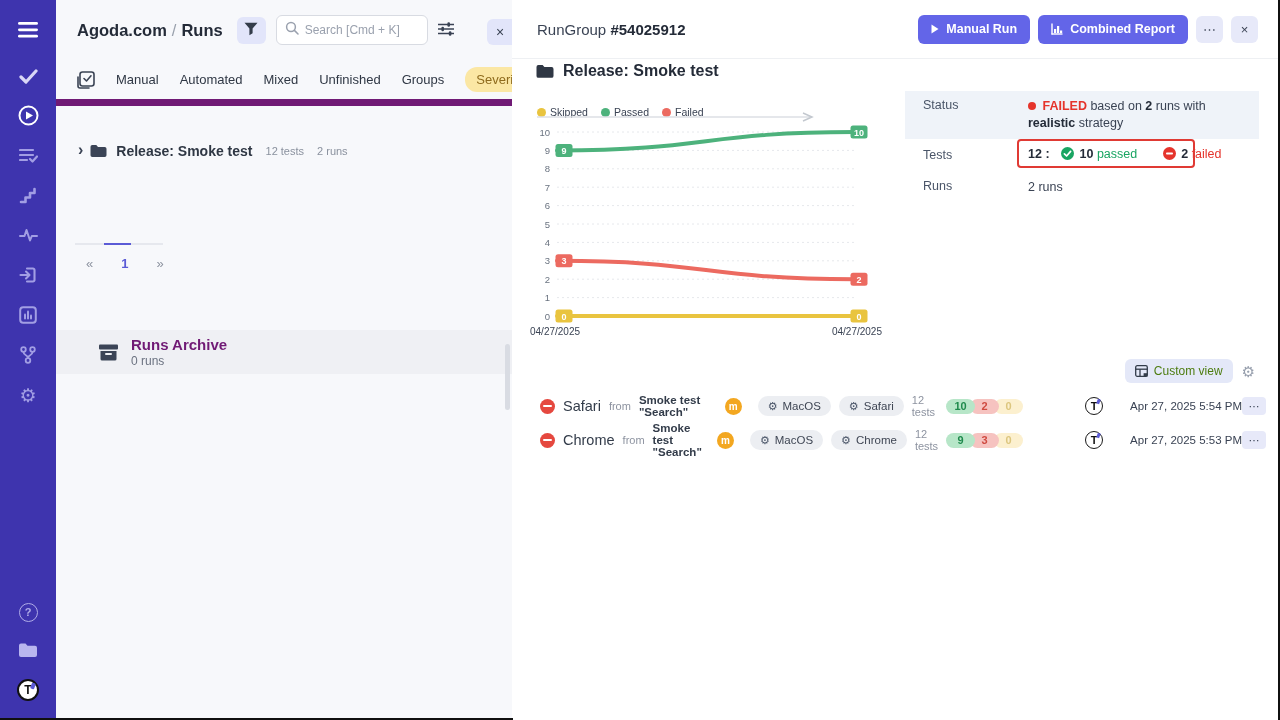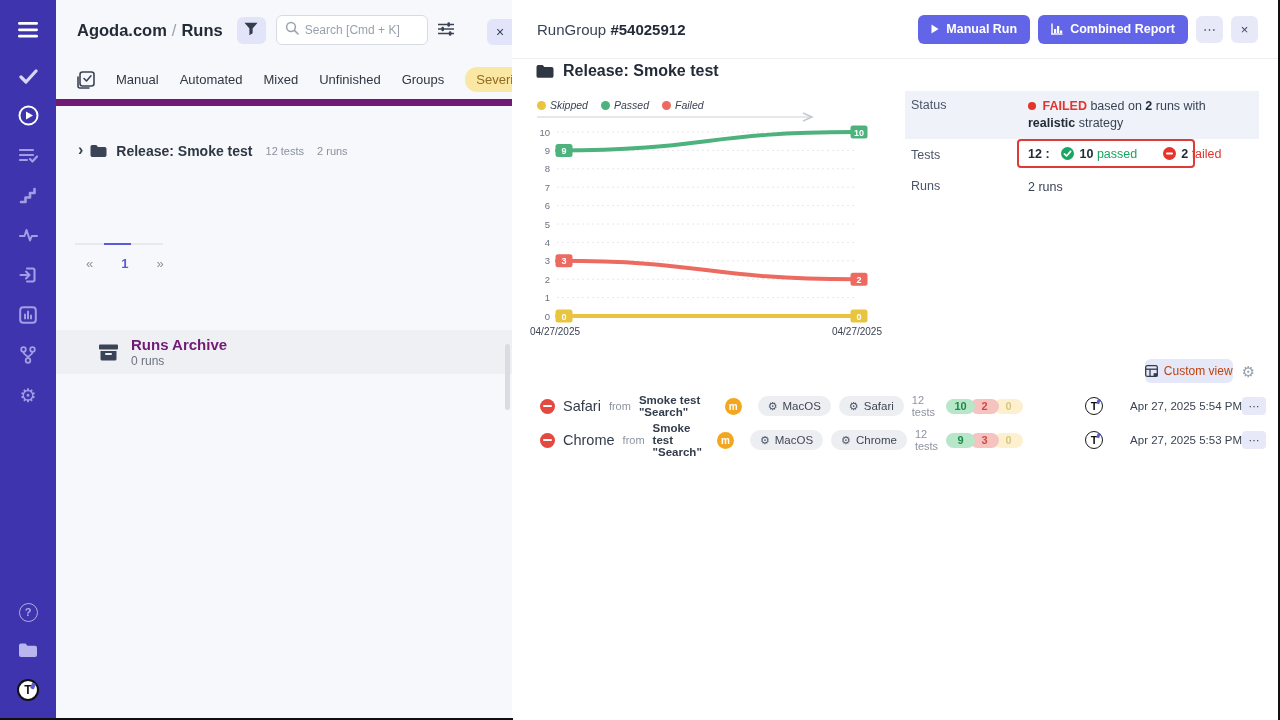--- a/index.html
+++ b/index.html
@@ -50,43 +50,43 @@
   .rp-header { height:59px; border-bottom:1px solid #eef0f3; display:flex; align-items:center; padding:0 22px 0 25px; }
   .rg-label { font-size:15px; color:#3a4354; }
   .rg-id { font-weight:bold; color:#242b38; }
   .rp-actions { margin-left:auto; display:flex; align-items:center; gap:8px; }
   .btn-primary { background:#6365e8; color:#fff; border:none; border-radius:6px; height:29px; padding:0 13px; font-size:12.5px; font-weight:bold; display:flex; align-items:center; gap:7px; cursor:pointer; font-family:"Liberation Sans",sans-serif; }
   .btn-light { background:#e7e9f9; color:#3a4354; border:none; border-radius:6px; width:27px; height:27px; font-size:13px; cursor:pointer; line-height:1; }
   .rp-title { position:absolute; left:24px; top:62px; display:flex; align-items:center; gap:9px; font-size:16px; font-weight:bold; color:#242b38; }
 
   
   .chart-block { position:absolute; left:16px; top:99px; width:362px; }
-  .legend { position:relative; margin-left:9px; width:284px; height:19px; display:flex; align-items:flex-start; gap:5px;font-style:italic; }
+  .legend { position:relative; margin-left:9px; width:284px; height:19px; display:flex; align-items:flex-end; gap:5px; }
   .legend-item { display:flex; align-items:center; gap:4px; margin-right:8px; }
   .legend-dot { width:9px; height:9px; border-radius:50%; }
   .legend-label { font-size:10.5px; color:#3a4354; }
   .legend-arrow { position:absolute; left:0; bottom:-4px; }
 
   
   .details { position:absolute; left:393px; top:91px; width:354px; }
   .d-row { display:flex; }
   .d-row.alt { background:#eff3f9; }
-  .d-label { width:123px; padding:7px 0 7px 6px; font-size:12.5px; color:#4a5568; }
+  .d-label { width:123px; padding:7px 0 7px 18px; font-size:12.5px; color:#4a5568; }
   .d-value { flex:1; padding:7px 10px 7px 0; font-size:12.5px; color:#3a4354; line-height:1.35; }
   .d-value b { color:#242b38; }
   .red-b { color:#e5342c; font-weight:bold; }
   .dot-failed { display:inline-block; width:8px; height:8px; border-radius:50%; background:#e5342c; margin-right:3px; }
   .green-t { color:#19a562; } .red-t { color:#e5342c; }
   .tests-row { position:relative; align-items:center; display:flex; }
   .tests-annotation { position:absolute; left:112px; top:0px; width:178px; height:29px; border:2px solid #e03a34; border-radius:4px; pointer-events:none; }
   .ico-circle { display:inline-block; vertical-align:-2px; margin:0 2px 0 8px; }
 
   
   .cv-row { position:absolute; right:25px; top:359px; display:flex; align-items:center; gap:9px; }
-  .cv-btn { background:#e4e8f8; border:none; border-radius:6px; height:24px; padding:0 0; font-size:12px; color:#c2410c; display:flex; align-items:center; gap:6px; cursor:pointer; font-family:"Liberation Sans",sans-serif; }
+  .cv-btn { background:#e4e8f8; border:none; border-radius:6px; height:24px; padding:0 10px; font-size:12px; color:#4d7c0f; display:flex; align-items:center; gap:6px; cursor:pointer; font-family:"Liberation Sans",sans-serif; }
   .cv-gear { background:none; border:none; color:#98a0ae; font-size:15px; cursor:pointer; line-height:1; }
 
   
   .runs-list { position:absolute; left:16px; top:391px; width:738px; }
   .run-row { height:30px; margin-bottom:4px; display:flex; align-items:center; gap:8px; padding-left:12px; cursor:pointer; }
   .minus-circle { width:15px; height:15px; border-radius:50%; background:#e5483f; position:relative; flex:none; }
   .minus-circle::after { content:""; position:absolute; left:3px; top:6.5px; width:9px; height:2.2px; background:#fff; border-radius:1px; }
   .run-name { font-size:14.5px; color:#333c4a; }
   .run-from { font-size:11px; color:#8d93a0; }
   .run-source { font-size:11.5px; font-weight:bold; color:#333c4a; }

